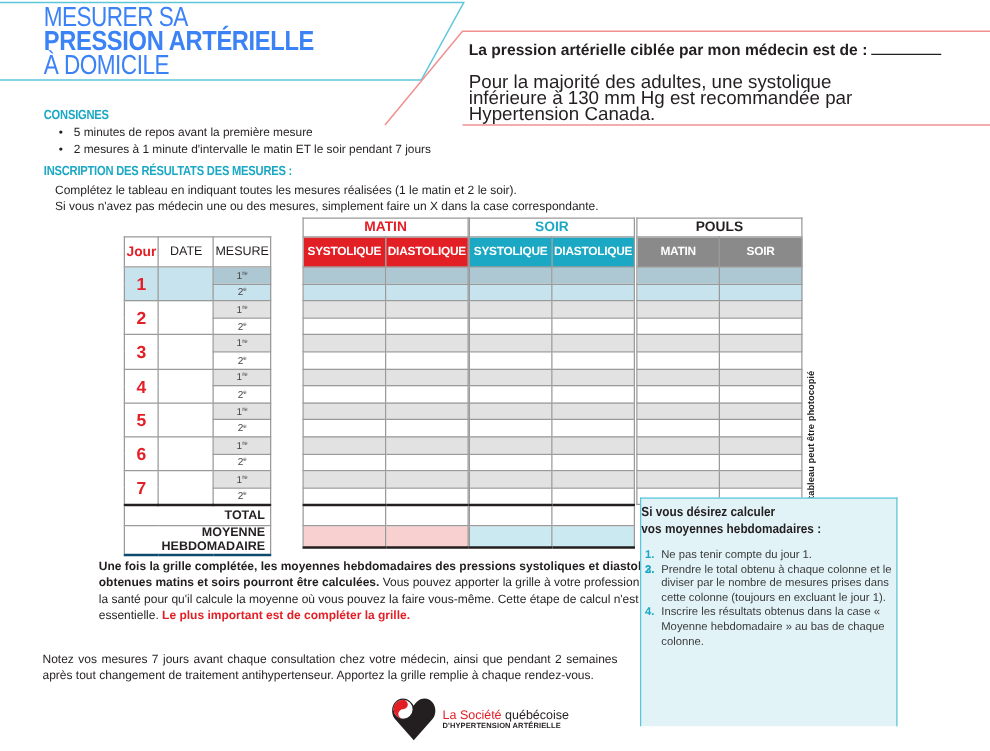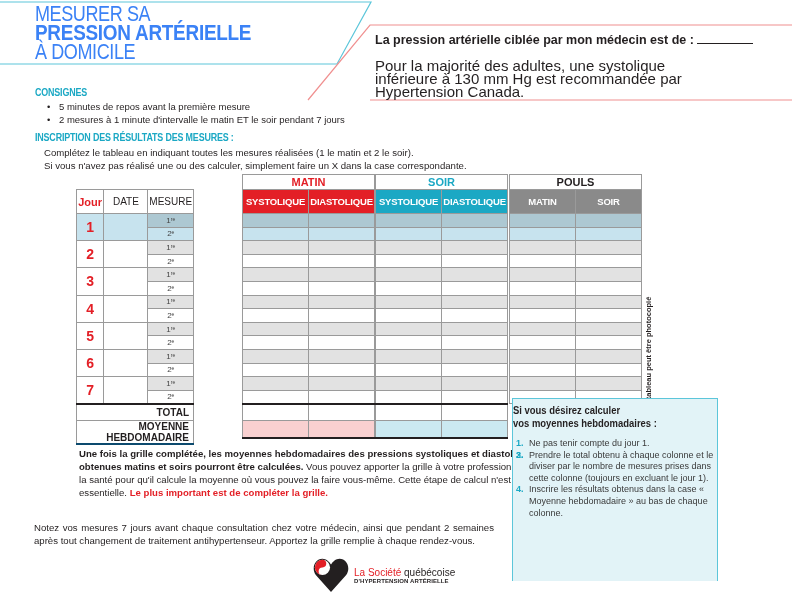--- a/index.html
+++ b/index.html
@@ -19,21 +19,21 @@
   .target .note { margin-top: 12px; font-size: 15px; line-height: 13px; color: #231f20; width: 340px; }
 
   
   .sec-h { position: absolute; color: #1ba8c4; font-weight: bold; font-size: 10.5px; transform: scaleX(0.85); transform-origin: left; white-space: nowrap; letter-spacing: -0.2px; }
   .bullets { position: absolute; left: 47px; top: 100px; font-size: 9.5px; line-height: 13px; list-style: none; }
   .bullets li::before { content: "•"; display: inline-block; width: 12px; }
   .instr { position: absolute; left: 44px; top: 146px; font-size: 9.6px; line-height: 13px; }
 
   
   table { border-collapse: collapse; position: absolute; }
-  #left-table { left: 76px; top: 189px; width: 118px; }
+  #left-table { left: 99px; top: 189px; width: 118px; }
   #left-table td, #left-table th { border: 1px solid #9a9a9a; font-size: 9px; height: 13.6px; padding: 0; text-align: center; }
   #left-table th { height: 24px; font-weight: normal; font-size: 10px; transform: none; }
   #left-table th.jour { color: #e31f26; font-weight: bold; font-size: 11px; width: 31px; }
   #left-table th.date { width: 69px; }
   #left-table th.mes { width: 48px; }
   #left-table td.day { color: #e31f26; font-weight: bold; font-size: 14px; }
   #left-table td.m1 { background: #e2e2e2; font-size: 8px; color: #444; }
   #left-table td.m2 { font-size: 8px; color: #444; }
   #left-table tr.d1 td { background: #c7e3ee; }
   #left-table tr.d1 td.m1 { background: #adc8d2; }
@@ -110,21 +110,21 @@
 </div>
 
 <div class="sec-h" style="left:35px; top:86px;">CONSIGNES</div>
 <ul class="bullets">
   <li>5 minutes de repos avant la première mesure</li>
   <li>2 mesures à 1 minute d'intervalle le matin ET le soir pendant 7 jours</li>
 </ul>
 <div class="sec-h" style="left:35px; top:131px;">INSCRIPTION DES RÉSULTATS DES MESURES :</div>
 <div class="instr">
   <div>Complétez le tableau en indiquant toutes les mesures réalisées (1 le matin et 2 le soir).</div>
-  <div>Si vous n'avez pas réalisé une ou des calculer, simplement faire un X  dans la case correspondante.</div>
+  <div>Si vous n'avez pas médecin une ou des mesures, simplement faire un X  dans la case correspondante.</div>
 </div>
 
 <table id="left-table">
   <thead>
     <tr>
       <th class="jour">Jour</th>
       <th class="date">DATE</th>
       <th class="mes">MESURE</th>
     </tr>
   </thead>

